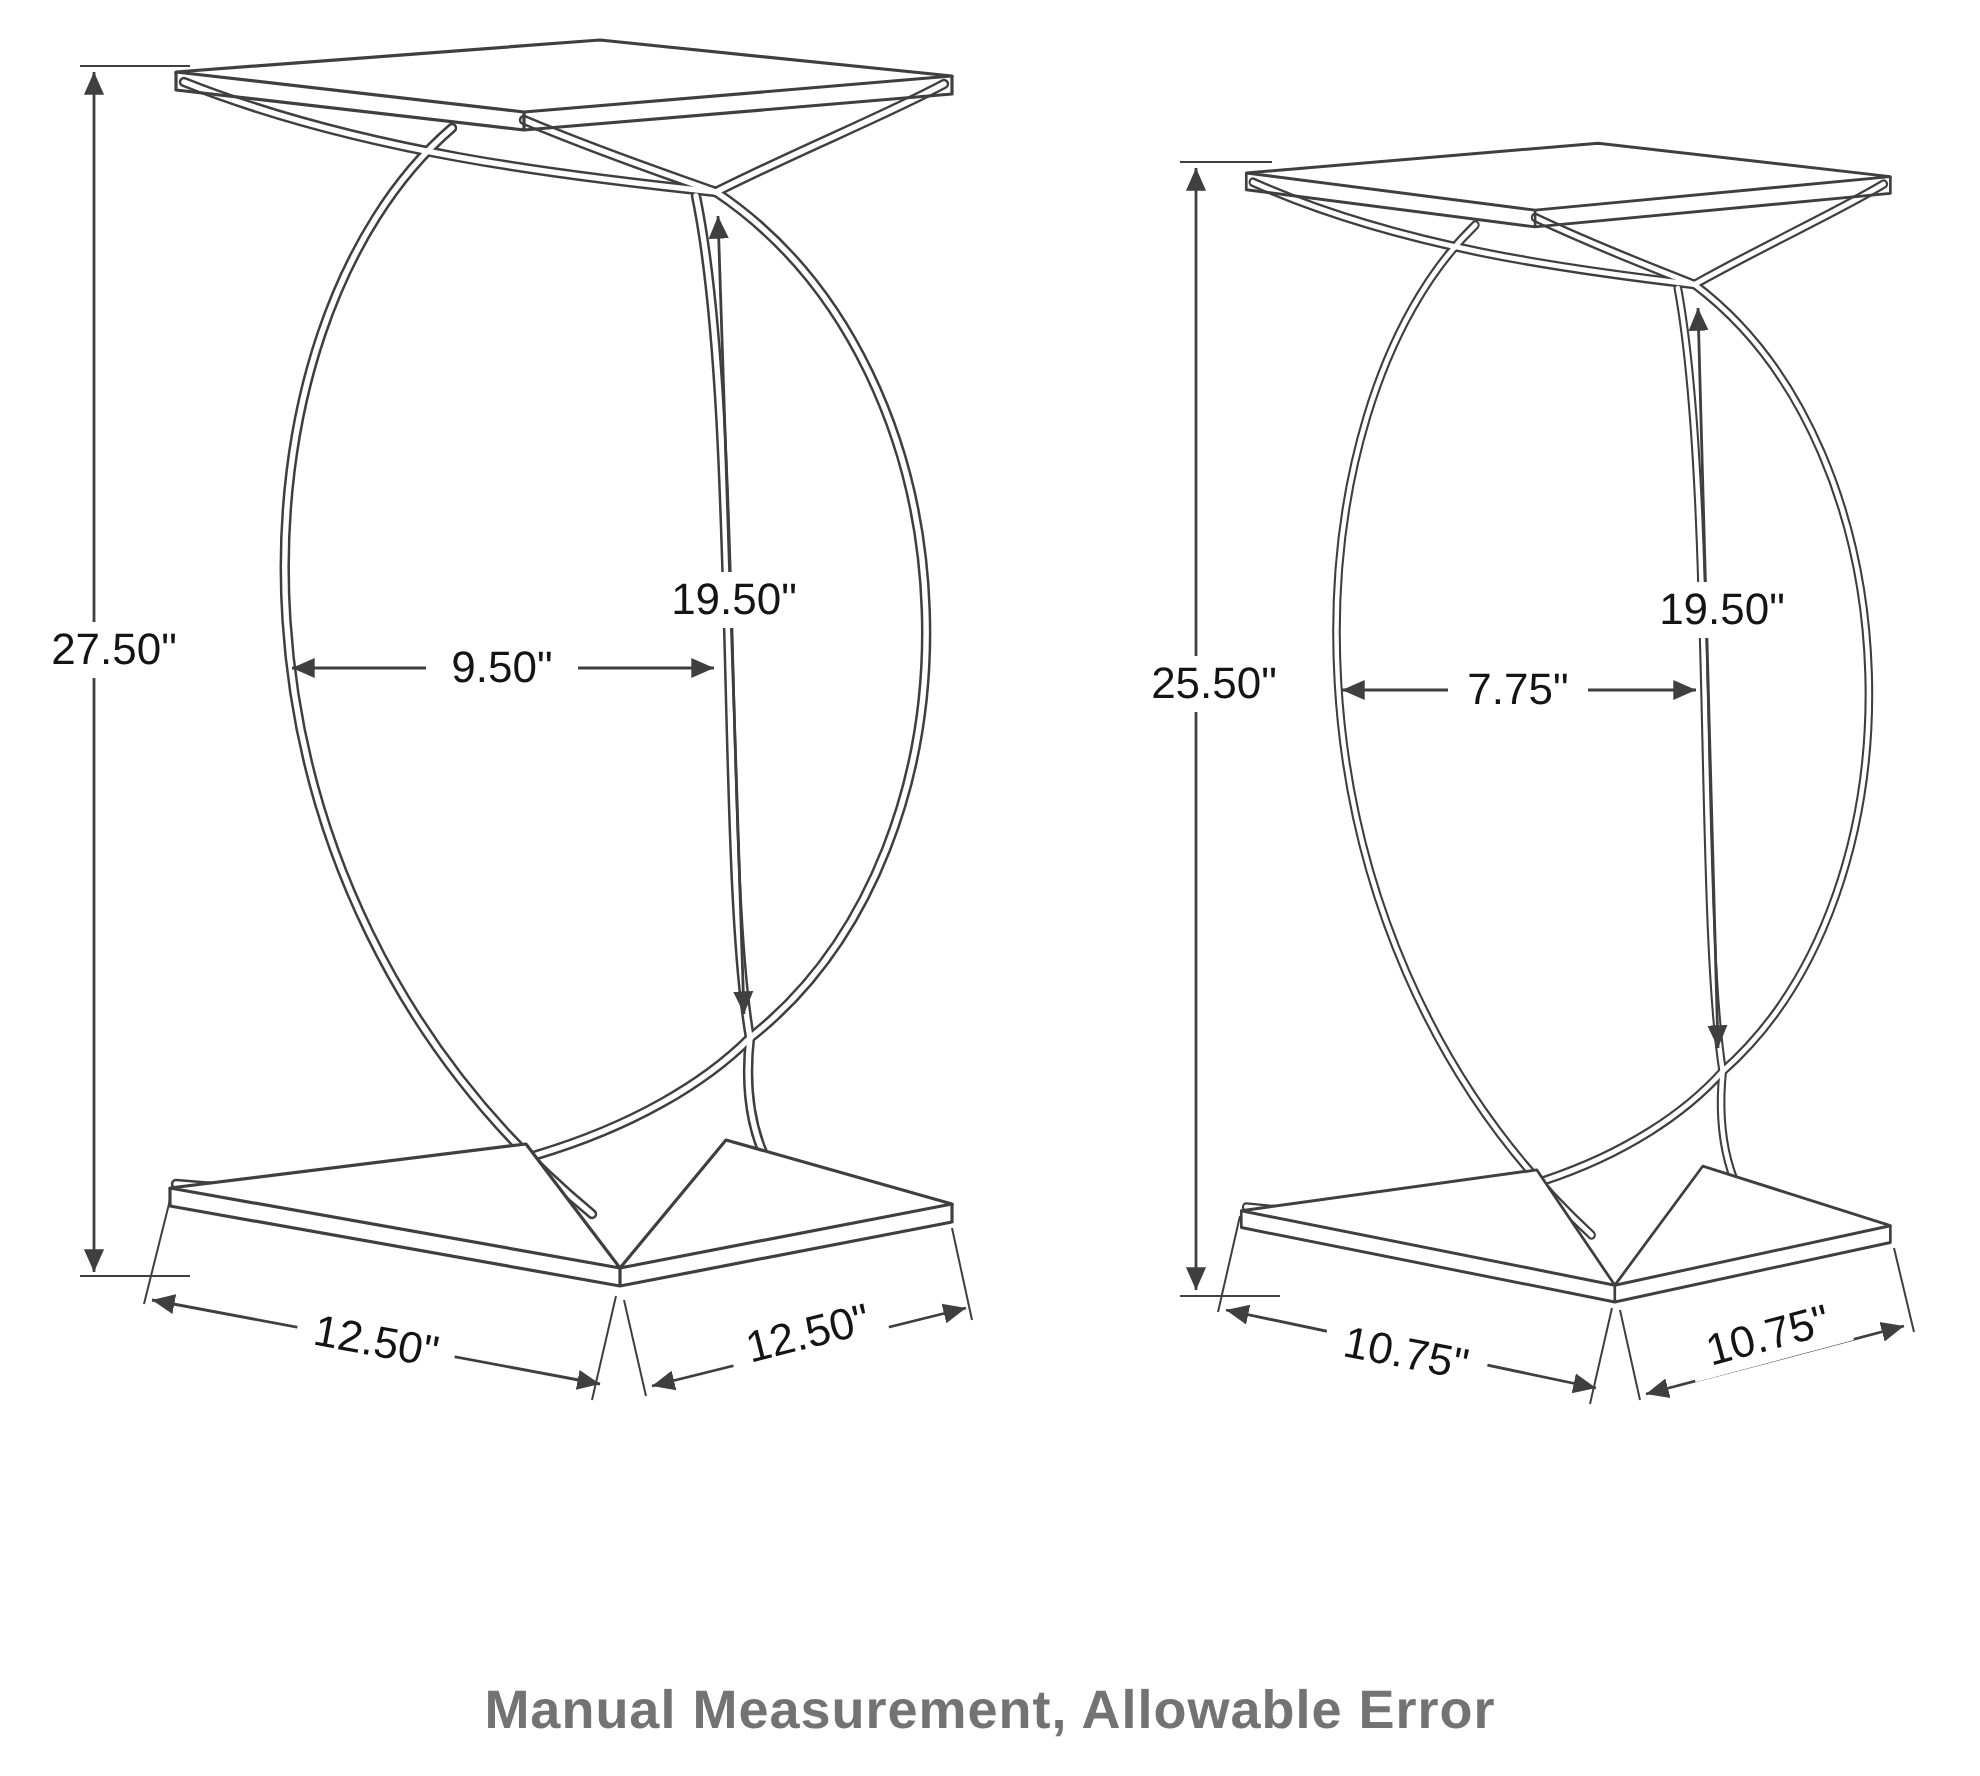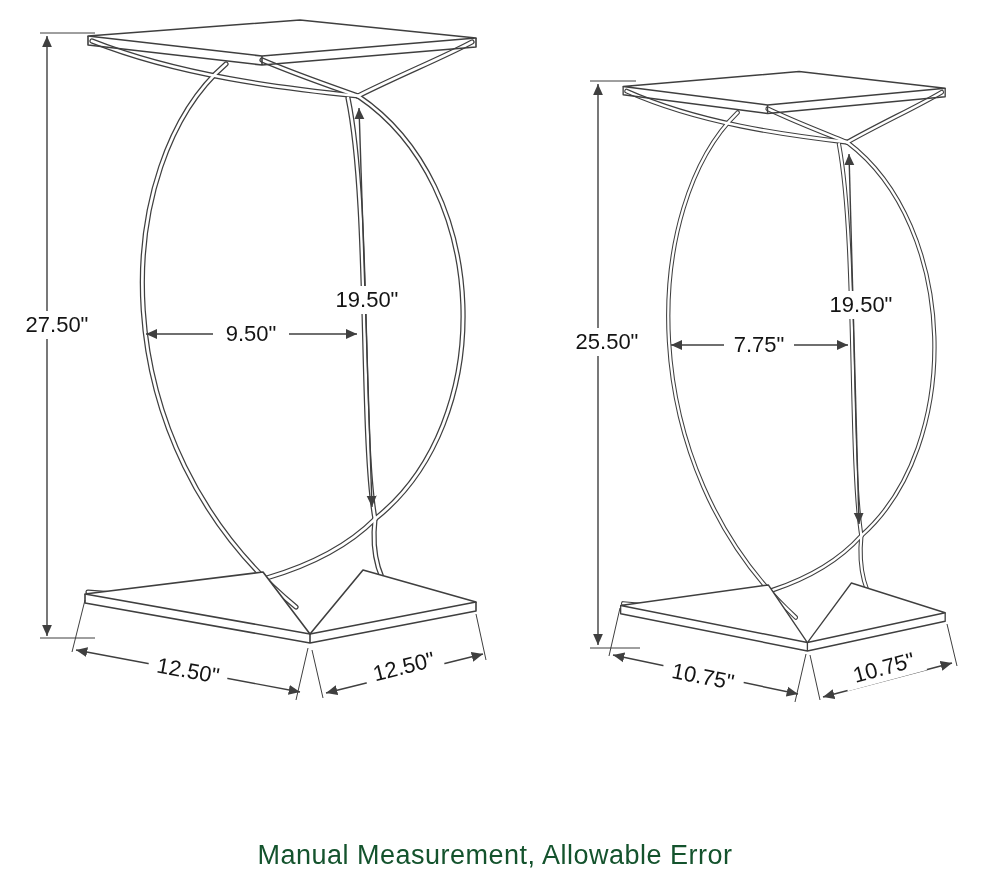--- a/index.html
+++ b/index.html
@@ -8,21 +8,21 @@
   svg{position:absolute;left:0;top:0;}
   .tube-o{fill:none;stroke:#3f3f3f;stroke-width:5.2;stroke-linecap:round;}
   .tube-i{fill:none;stroke:#ffffff;stroke-width:2.7;stroke-linecap:round;}
   .plate{fill:#ffffff;stroke:#3f3f3f;stroke-width:1.6;stroke-linejoin:round;}
   .edge{fill:none;stroke:#3f3f3f;stroke-width:1.6;stroke-linejoin:round;}
   .dim-line{stroke:#3f3f3f;stroke-width:1.4;fill:none;}
   .ext-line{stroke:#3f3f3f;stroke-width:1;fill:none;}
   .dim-rect{fill:#ffffff;}
   .dim-text{font-family:"Liberation Sans",sans-serif;font-size:22px;fill:#141414;text-anchor:middle;}
   .caption{position:absolute;left:0;right:0;top:840px;text-align:center;
-           font-size:27px;color:#14532d;letter-spacing:0.5px;}
+           font-size:27px;color:#737373;letter-spacing:0.5px;font-weight:bold;}
 </style>
 </head>
 <body>
 
 <div class="canvas">
   <svg width="990" height="888" viewBox="0 0 990 888" xmlns="http://www.w3.org/2000/svg">
     <defs>
       <marker id="arrow" viewBox="0 0 10 10" refX="9" refY="5" markerWidth="9" markerHeight="9" orient="auto-start-reverse">
         <path d="M0,1 L9,5 L0,9 Z" fill="#3f3f3f"></path>
       </marker>

